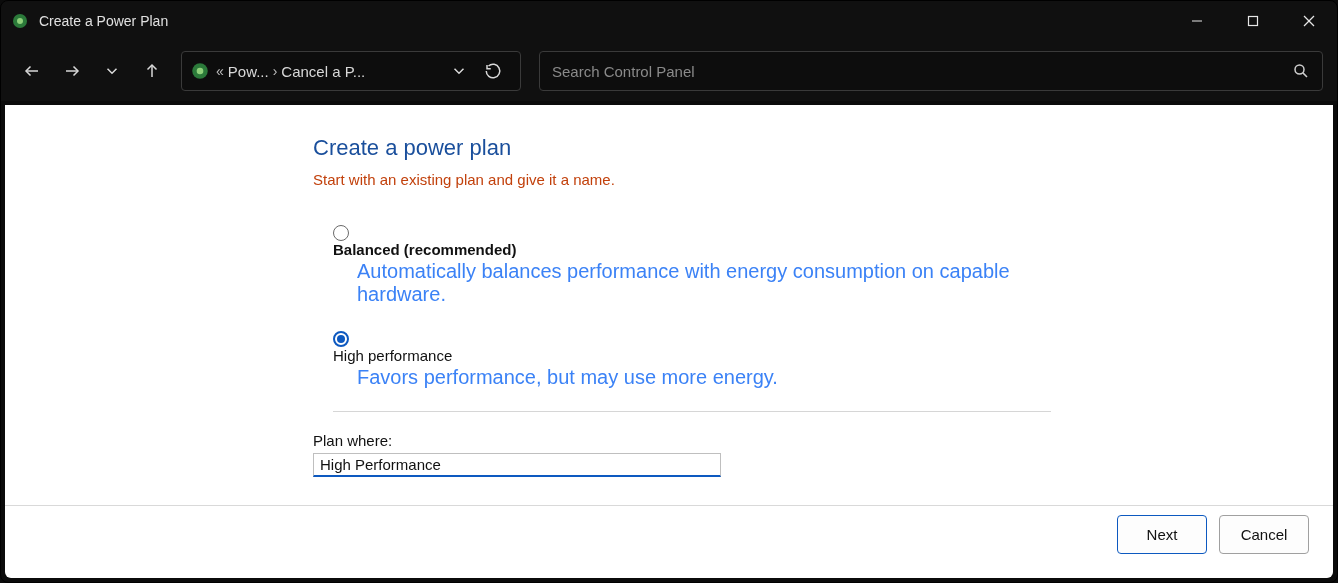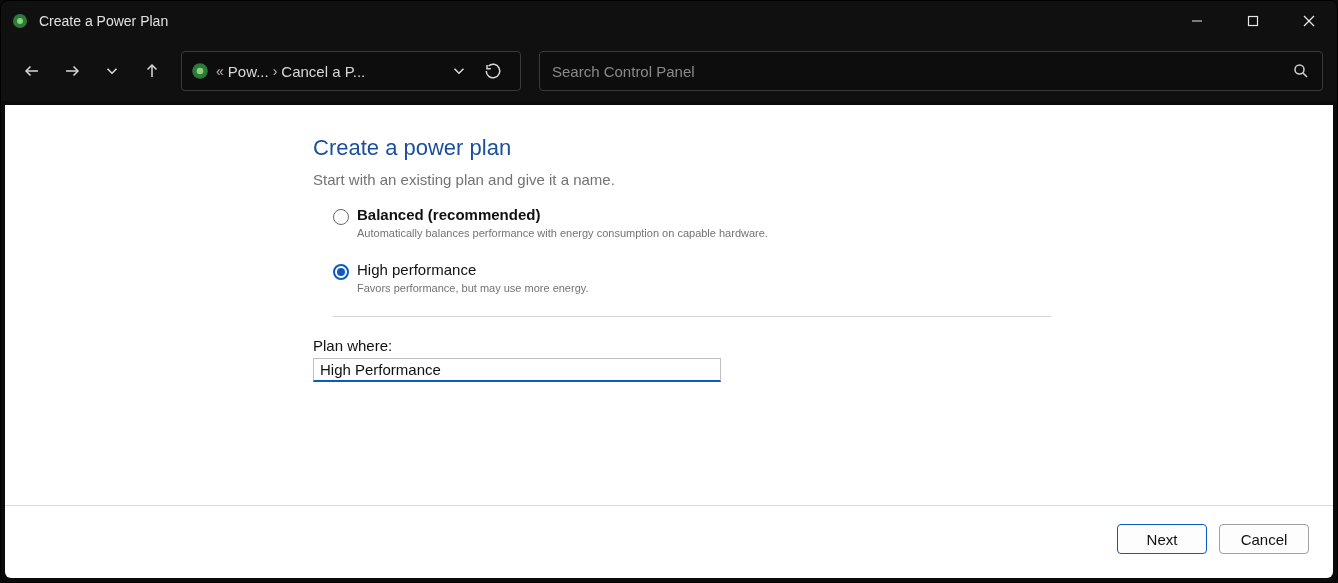--- a/index.html
+++ b/index.html
@@ -30,40 +30,40 @@
     .search-bar { flex: 1; display: flex; align-items: center; background: #0d0d0d; border: 1px solid #3a3a3a; border-radius: 4px; height: 40px; padding: 0 12px; margin-left: 12px; }
     .search-bar input { flex: 1; background: transparent; border: none; outline: none; color: #d0d0d0; font-size: 15px; }
     .search-bar input::placeholder { color: #8a8a8a; }
     .search-icon { width: 18px; height: 18px; color: #cfcfcf; display:flex; }
 
     
     .content { position: absolute; left: 4px; right: 4px; top: 104px; bottom: 4px; background: #ffffff; border-radius: 0 0 6px 6px; }
     .content-inner { padding: 30px 0 0 308px; width: 1038px; }
 
     .heading { color: #1a4f9c; font-size: 22px; font-weight: 400; margin-bottom: 10px; }
-    .subheading { color: #737373; font-size: 15px; margin-bottom: 18px; }
+    .subheading { color: #c2410c; font-size: 15px; margin-bottom: 34px; }
 
     .option-group { padding-left: 20px; margin-bottom: 22px; }
-    .option { display: flex; align-items: flex-start; }
+    .option { display: flex; align-items: flex-start; flex-direction: column; }
     .radio { width: 16px; height: 16px; border: 1px solid #6a6a6a; border-radius: 50%; margin-top: 3px; margin-right: 8px; position: relative; flex-shrink: 0; }
     .radio.selected { border: 2px solid #0d59c0; width: 16px; height: 16px; }
     .radio.selected::after { content: ""; position: absolute; left: 2px; top: 2px; width: 8px; height: 8px; background: #0d59c0; border-radius: 50%; }
     .opt-title { font-size: 15px; color: #111; }
     .opt-title.bold { font-weight: 600; }
-    .opt-desc { font-size: 11px; color: #737373; padding-left: 24px; margin-top: 2px; }
+    .opt-desc { font-size: 20px; color: #3b82f6; padding-left: 24px; margin-top: 2px; }
 
     .divider { border: none; border-top: 1px solid #d6d6d6; margin: 4px 0 20px 20px; width: 718px; }
 
     .plan-name-label { font-size: 15px; color: #111; margin-bottom: 4px; }
     .plan-name-input { width: 408px; height: 24px; border: 1px solid #bfbfbf; border-bottom: 2px solid #0d59c0; font-size: 15px; padding: 0 6px; outline: none; color: #111; }
 
     
     .footer-sep { position: absolute; left: 0; right: 0; bottom: 72px; border-top: 1px solid #d9d9d9; }
     .footer { position: absolute; right: 24px; bottom: 24px; display: flex; gap: 12px; }
-    .btn { min-width: 90px; height: 30px; padding: 0 20px; font-size: 15px; border-radius: 4px; border: 1px solid #a0a0a0; background: #fdfdfd; color: #111; cursor: pointer; }
+    .btn { min-width: 90px; height: 39px; padding: 0 20px; font-size: 15px; border-radius: 4px; border: 1px solid #a0a0a0; background: #fdfdfd; color: #111; cursor: pointer; }
     .btn.primary { border: 1px solid #0d59c0; }
   </style>
 </head>
 <body>
 
 <div class="titlebar">
   <div class="app-icon">
     <svg viewBox="0 0 18 18">
         <circle cx="9" cy="9" r="7" fill="#2b7a3a"></circle>
         <circle cx="9" cy="9" r="3" fill="#8fd17a"></circle>

